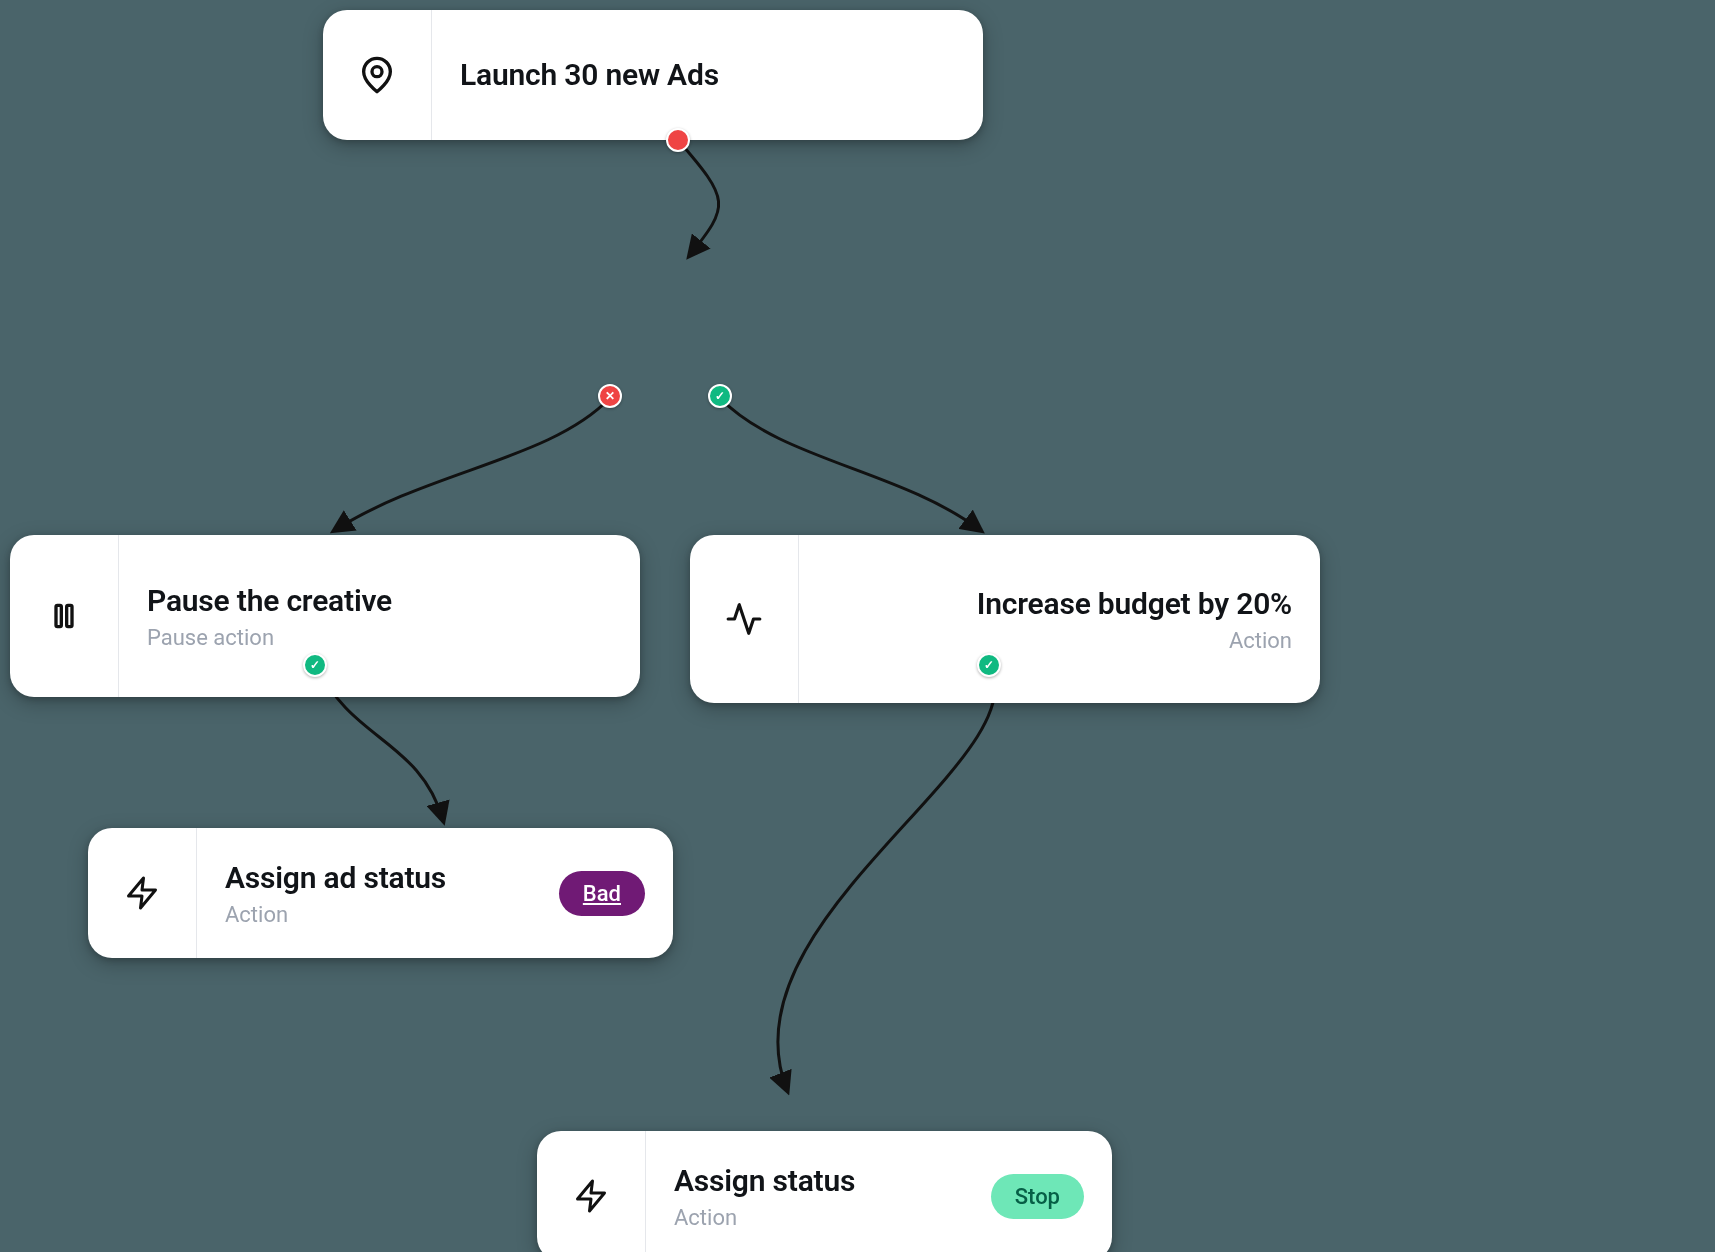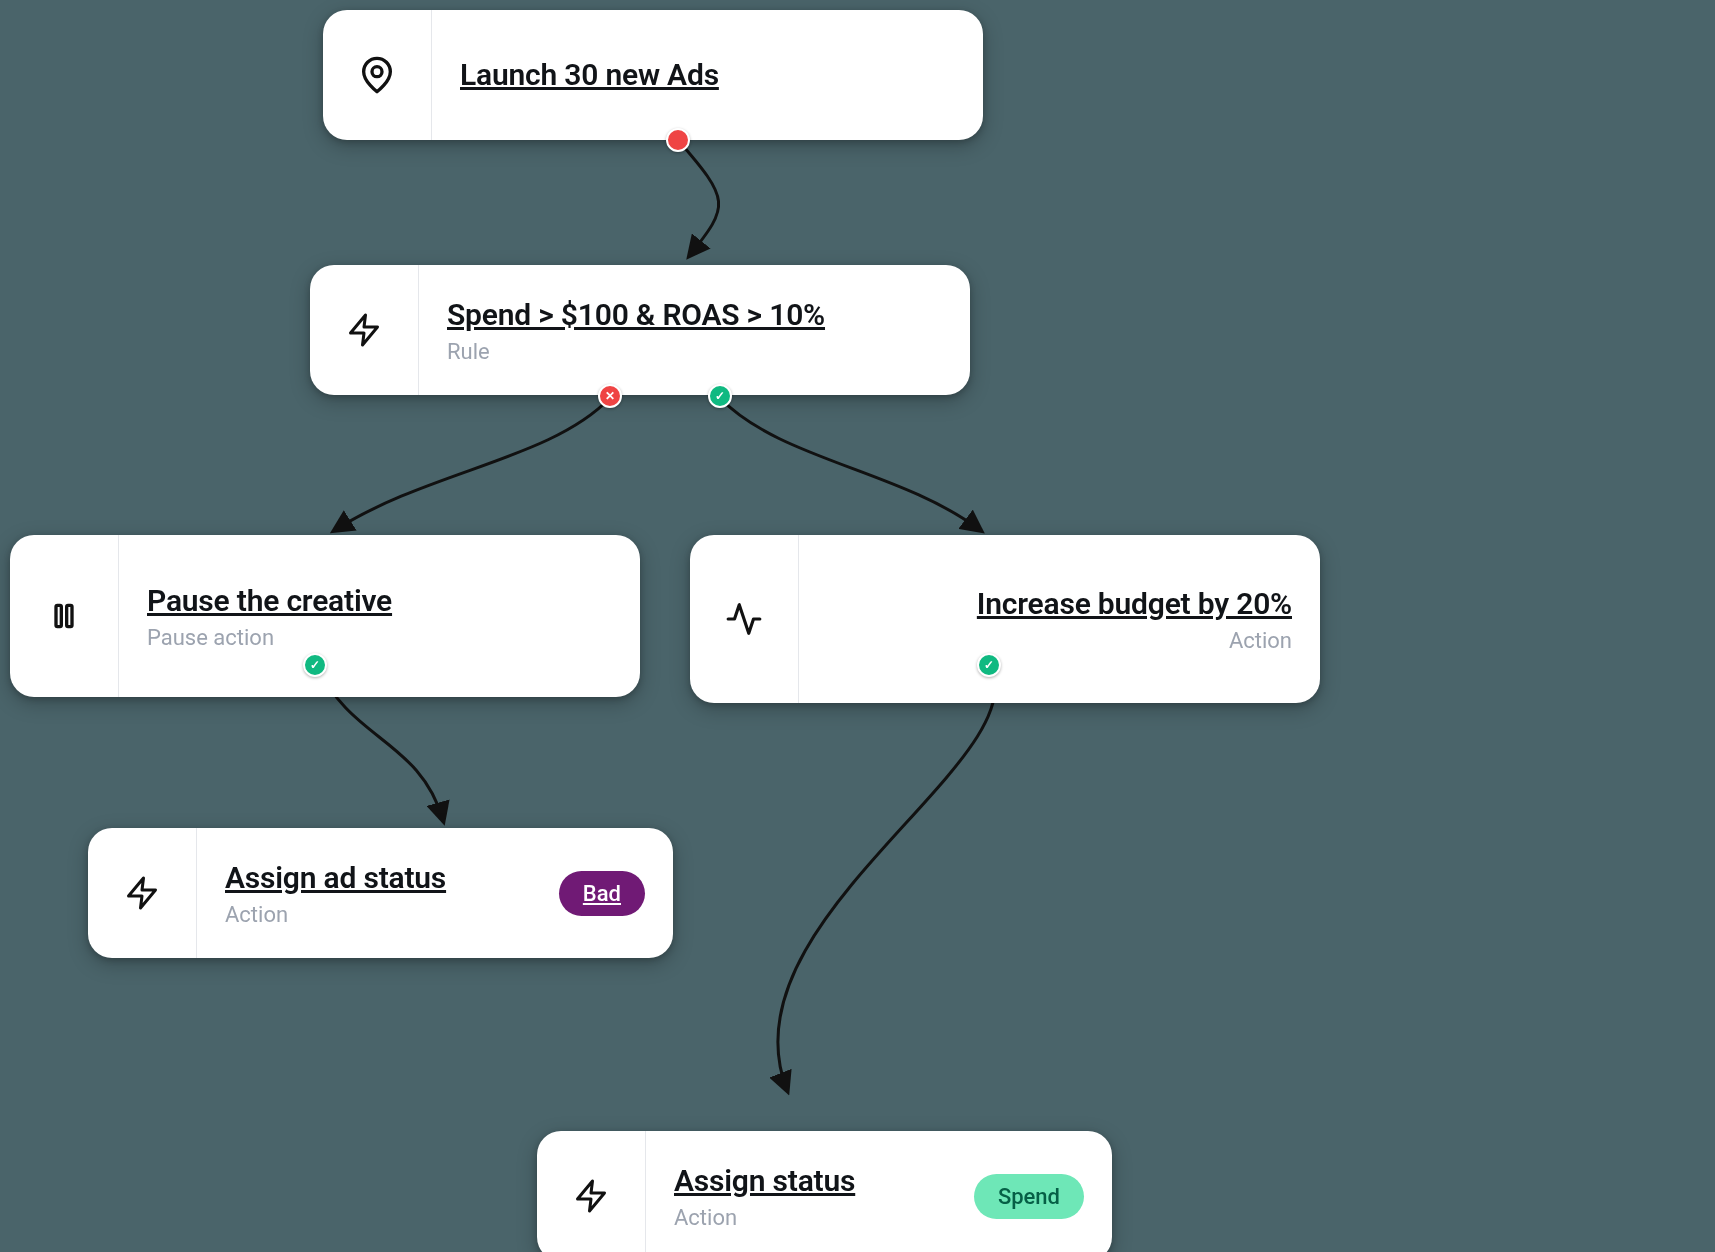--- a/index.html
+++ b/index.html
@@ -50,21 +50,20 @@
     justify-content: center;
     padding: 22px 28px 22px 28px;
     position: relative;
   }
   .node .title {
     font-size: 30px;
     font-weight: 600;
     color: #111418;
     line-height: 1.2;
     letter-spacing: -0.2px;
-    text-decoration: underline;
   }
   .node .subtitle {
     font-size: 22px;
     font-weight: 400;
     color: #9ca3af;
     margin-top: 6px;
   }
   .badge {
     margin-left: auto;
     align-self: center;
@@ -136,31 +135,20 @@
         <path d="M20 10c0 6-8 12-8 12s-8-6-8-12a8 8 0 1 1 16 0Z"></path>
         <circle cx="12" cy="10" r="3"></circle>
       </svg>
     </div>
     <div class="content-col">
       <div class="title">Launch 30 new Ads</div>
     </div>
   </div>
   <div class="dot red" style="left:666px; top:128px;"></div>
 
-  <div class="node" style="left:310px; top:265px; width:660px; height:130px;">
-    <div class="icon-col">
-      <svg class="icon-svg" width="36" height="36" viewBox="0 0 24 24" fill="none" stroke="#111" stroke-width="2" stroke-linecap="round" stroke-linejoin="round">
-        <polygon points="13 2 3 14 12 14 11 22 21 10 12 10 13 2"></polygon>
-      </svg>
-    </div>
-    <div class="content-col">
-      <div class="title">Spend &gt; $100 &amp; ROAS &gt; 10%</div>
-      <div class="subtitle">Rule</div>
-    </div>
-  </div>
   <div class="dot red" style="left:598px; top:384px;">
       <span class="dot-glyph">✕</span>
     </div>
   <div class="dot green" style="left:708px; top:384px;">
       <span class="dot-glyph">✓</span>
     </div>
 
   <div class="node" style="left:10px; top:535px; width:630px; height:162px;">
     <div class="icon-col">
       <svg class="icon-svg" width="32" height="32" viewBox="0 0 24 24" fill="none" stroke="#111" stroke-width="2.5" stroke-linecap="round" stroke-linejoin="round">
@@ -211,17 +199,17 @@
     <div class="icon-col">
       <svg class="icon-svg" width="36" height="36" viewBox="0 0 24 24" fill="none" stroke="#111" stroke-width="2" stroke-linecap="round" stroke-linejoin="round">
         <polygon points="13 2 3 14 12 14 11 22 21 10 12 10 13 2"></polygon>
       </svg>
     </div>
     <div class="content-col">
       <div class="text-block">
         <div class="title">Assign status</div>
         <div class="subtitle">Action</div>
       </div>
-      <div class="badge" style="background:#6ee7b7; color:#065f46;">Spend</div>
+      <div class="badge" style="background:#6ee7b7; color:#065f46;">Stop</div>
     </div>
   </div>
 
 </div>
 
 </body></html>

